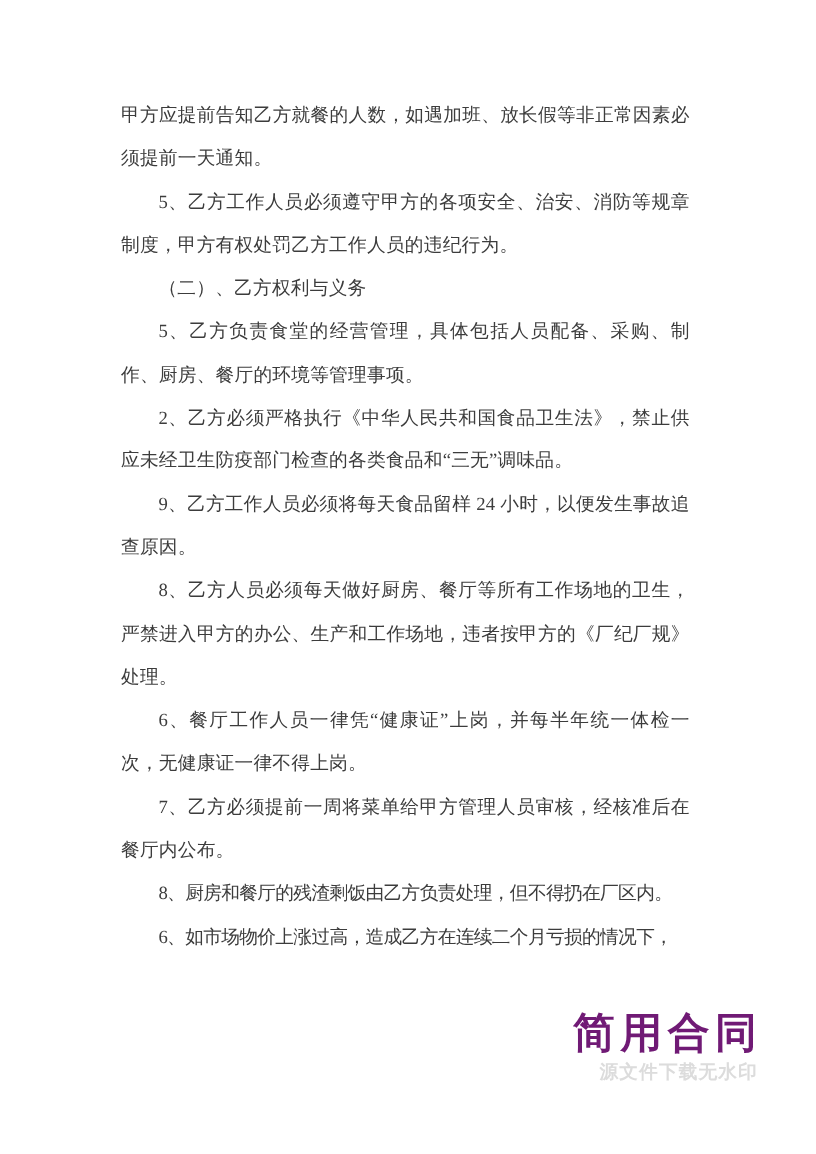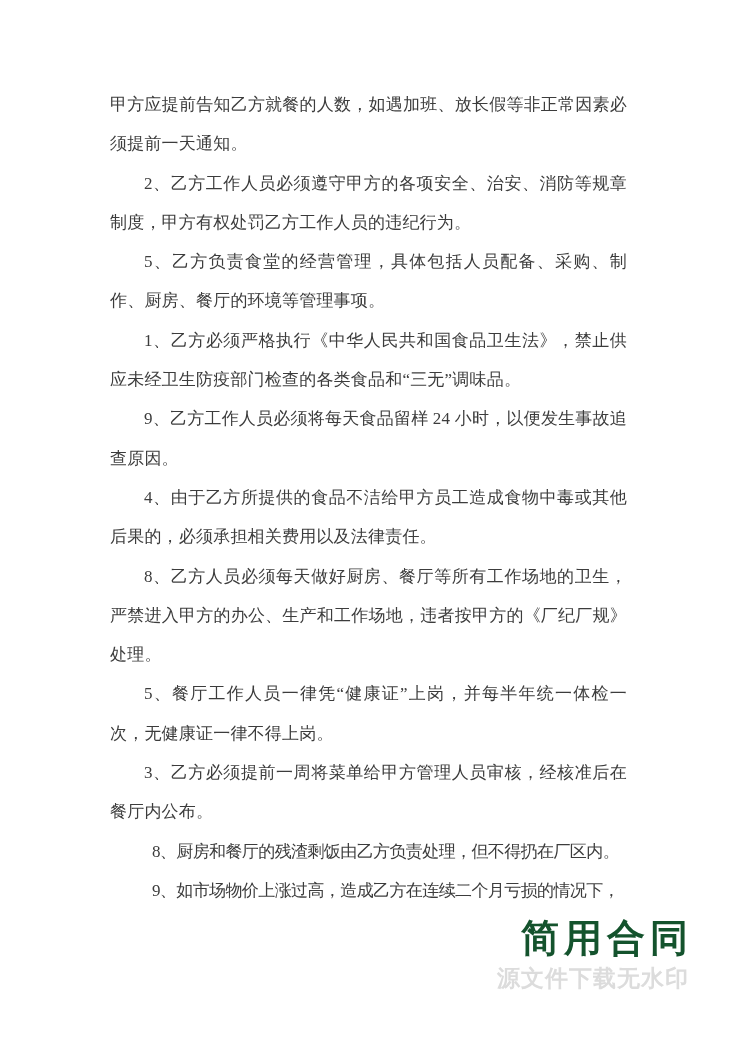--- a/index.html
+++ b/index.html
@@ -30,63 +30,63 @@
     margin: 0;
     word-break: break-all;
     letter-spacing: 0.2px;
   }
   .para.indent {
     text-indent: 2em;
   }
   .para.tight {
     letter-spacing: -0.6px;
     white-space: nowrap;
-    text-align: center;
+    text-align: left;
   }
   .watermark {
     position: absolute;
     right: 54px;
     top: 920px;
     text-align: right;
     z-index: 1;
     font-family: "Liberation Sans", "DejaVu Sans", sans-serif;
     font-weight: bold;
     user-select: none;
   }
   .wm-brand {
     font-size: 38px;
     letter-spacing: 5px;
     margin-right: -5px;
     line-height: 1.1;
   }
   .wm-tagline {
-    font-size: 23px;
+    font-size: 17px;
     letter-spacing: 1px;
     margin-right: -1px;
     margin-top: 4px;
     line-height: 1.1;
   }
 </style>
 </head>
 <body>
 
 <div class="page">
 
   <div class="doc-content" style="color: rgb(60, 60, 60);">
       <div class="para">甲方应提前告知乙方就餐的人数，如遇加班、放长假等非正常因素必须提前一天通知。</div>
-      <div class="para indent">2、乙方工作人员必须遵守甲方的各项安全、治安、消防等规章制度，甲方有权处罚乙方工作人员的违纪行为。</div>
+      <div class="para indent">5、乙方工作人员必须遵守甲方的各项安全、治安、消防等规章制度，甲方有权处罚乙方工作人员的违纪行为。</div>
+      <div class="para indent">（二）、乙方权利与义务</div>
       <div class="para indent">5、乙方负责食堂的经营管理，具体包括人员配备、采购、制作、厨房、餐厅的环境等管理事项。</div>
-      <div class="para indent">1、乙方必须严格执行《中华人民共和国食品卫生法》，禁止供应未经卫生防疫部门检查的各类食品和“三无”调味品。</div>
+      <div class="para indent">2、乙方必须严格执行《中华人民共和国食品卫生法》，禁止供应未经卫生防疫部门检查的各类食品和“三无”调味品。</div>
       <div class="para indent">9、乙方工作人员必须将每天食品留样 24 小时，以便发生事故追查原因。</div>
-      <div class="para indent">4、由于乙方所提供的食品不洁给甲方员工造成食物中毒或其他后果的，必须承担相关费用以及法律责任。</div>
       <div class="para indent">8、乙方人员必须每天做好厨房、餐厅等所有工作场地的卫生，严禁进入甲方的办公、生产和工作场地，违者按甲方的《厂纪厂规》处理。</div>
-      <div class="para indent">5、餐厅工作人员一律凭“健康证”上岗，并每半年统一体检一次，无健康证一律不得上岗。</div>
-      <div class="para indent">3、乙方必须提前一周将菜单给甲方管理人员审核，经核准后在餐厅内公布。</div>
+      <div class="para indent">6、餐厅工作人员一律凭“健康证”上岗，并每半年统一体检一次，无健康证一律不得上岗。</div>
+      <div class="para indent">7、乙方必须提前一周将菜单给甲方管理人员审核，经核准后在餐厅内公布。</div>
       <div class="para indent tight">8、厨房和餐厅的残渣剩饭由乙方负责处理，但不得扔在厂区内。</div>
-      <div class="para indent tight">9、如市场物价上涨过高，造成乙方在连续二个月亏损的情况下，</div>
+      <div class="para indent tight">6、如市场物价上涨过高，造成乙方在连续二个月亏损的情况下，</div>
     </div>
 
   <div class="watermark">
-    <div class="wm-brand" style="color: #14532d; font-family: Liberation Mono, monospace;">简用合同</div>
+    <div class="wm-brand" style="color: #701a75;">简用合同</div>
     <div class="wm-tagline" style="color: rgb(220, 220, 220);">源文件下载无水印</div>
   </div>
 
 </div>
 
 </body></html>

